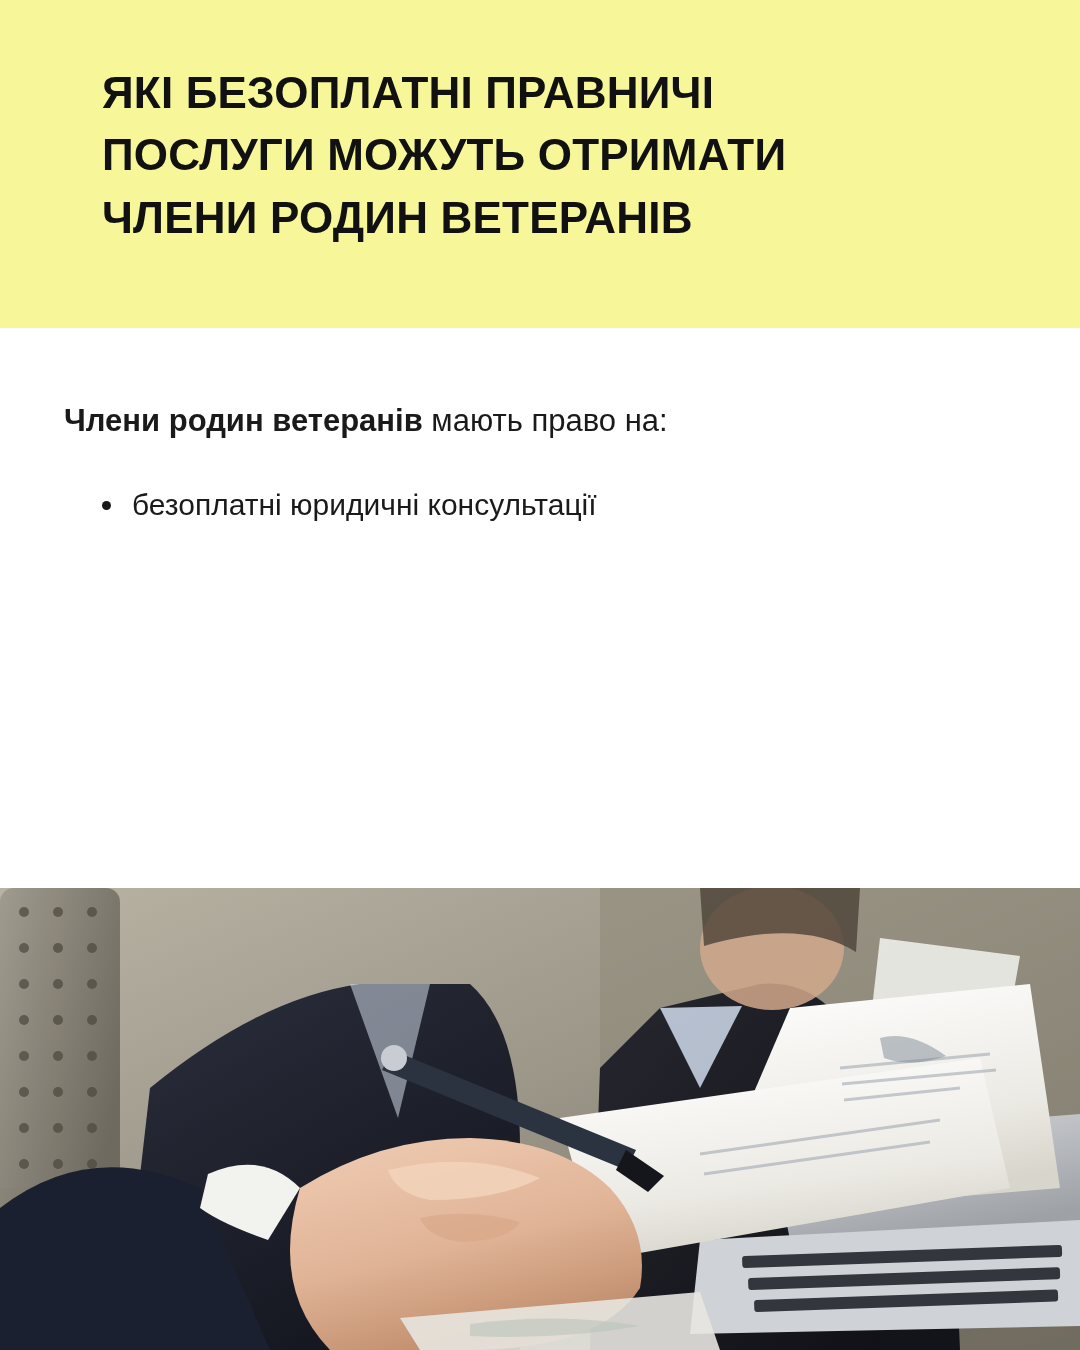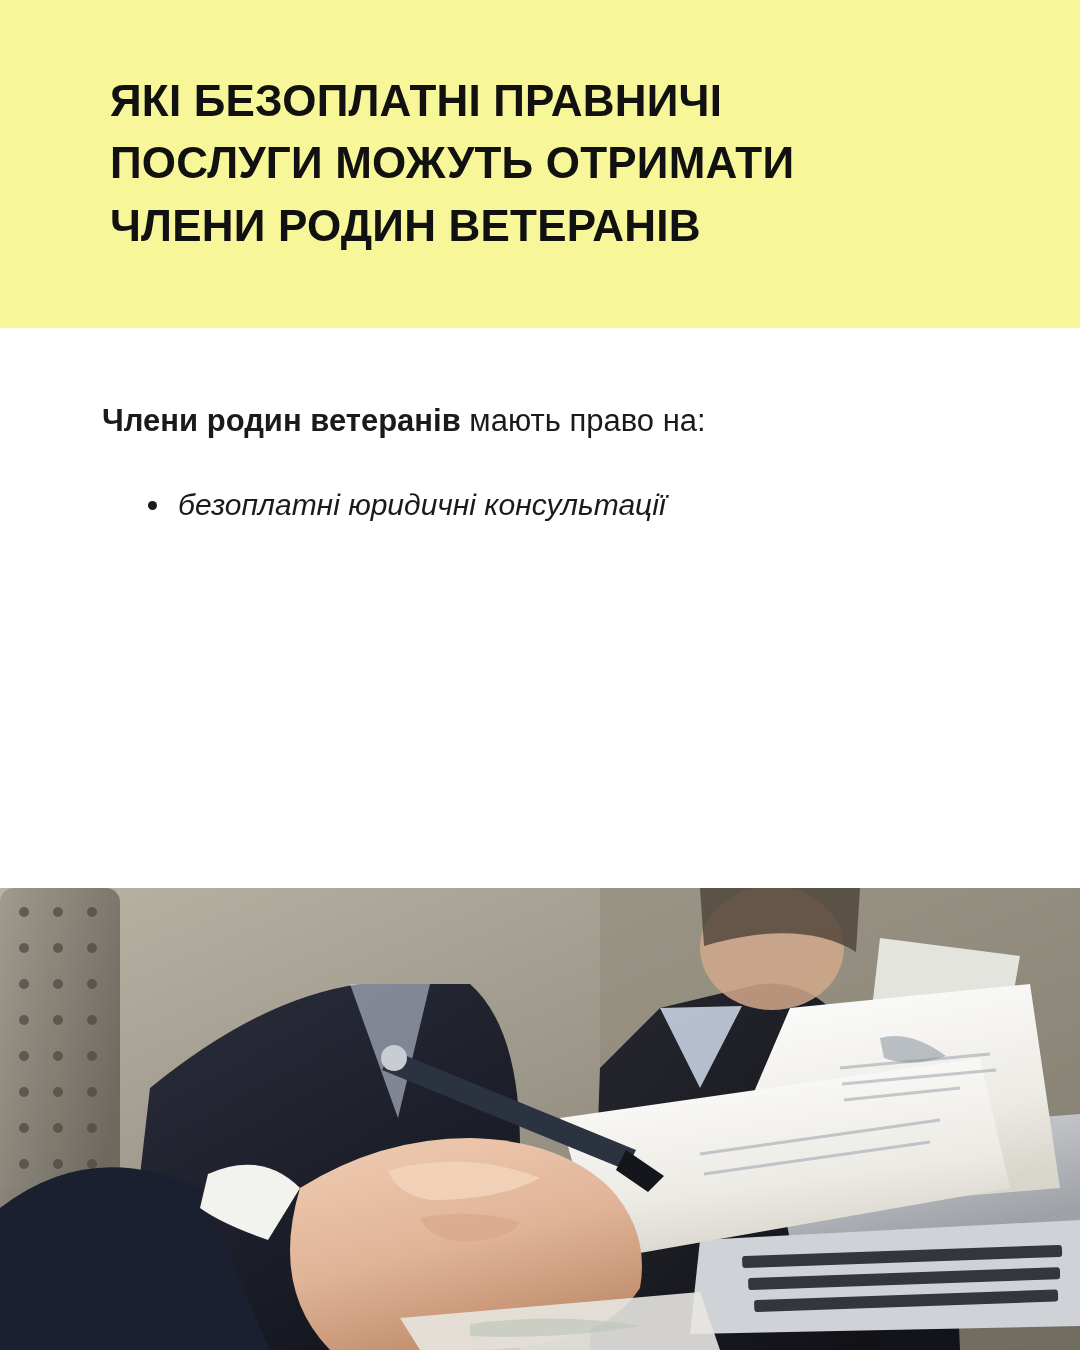--- a/index.html
+++ b/index.html
@@ -32,46 +32,45 @@
     box-sizing: border-box;
     padding: 62px 100px 0 102px;
   }
   .header-title {
     font-size: 44px;
     line-height: 1.42;
     font-weight: bold;
     color: #111111;
     letter-spacing: 0.2px;
     text-transform: uppercase;
-    margin: 8px;
+    margin: 0;
     max-width: 800px;
   }
 
   
   .content {
     flex: 0 0 auto;
     box-sizing: border-box;
-    padding: 72px 100px 0 102px;
+    padding: 72px 100px 0 64px;
     background: #ffffff;
     height: 408px;
   }
   .lead {
     font-size: 31px;
     line-height: 1.35;
     color: #1a1a1a;
     margin: 0 0 42px 0;
   }
   .lead .lead-strong {
     font-weight: bold;
   }
   .bullets {
     list-style: none;
-    margin: 8px;
+    margin: 0;
     padding: 0;
-    font-style: italic;
   }
   .bullets li {
     position: relative;
     font-size: 30px;
     line-height: 1.42;
     color: #1a1a1a;
     margin: 0 0 34px 0;
     padding-left: 68px;
     max-width: 790px;
   }

